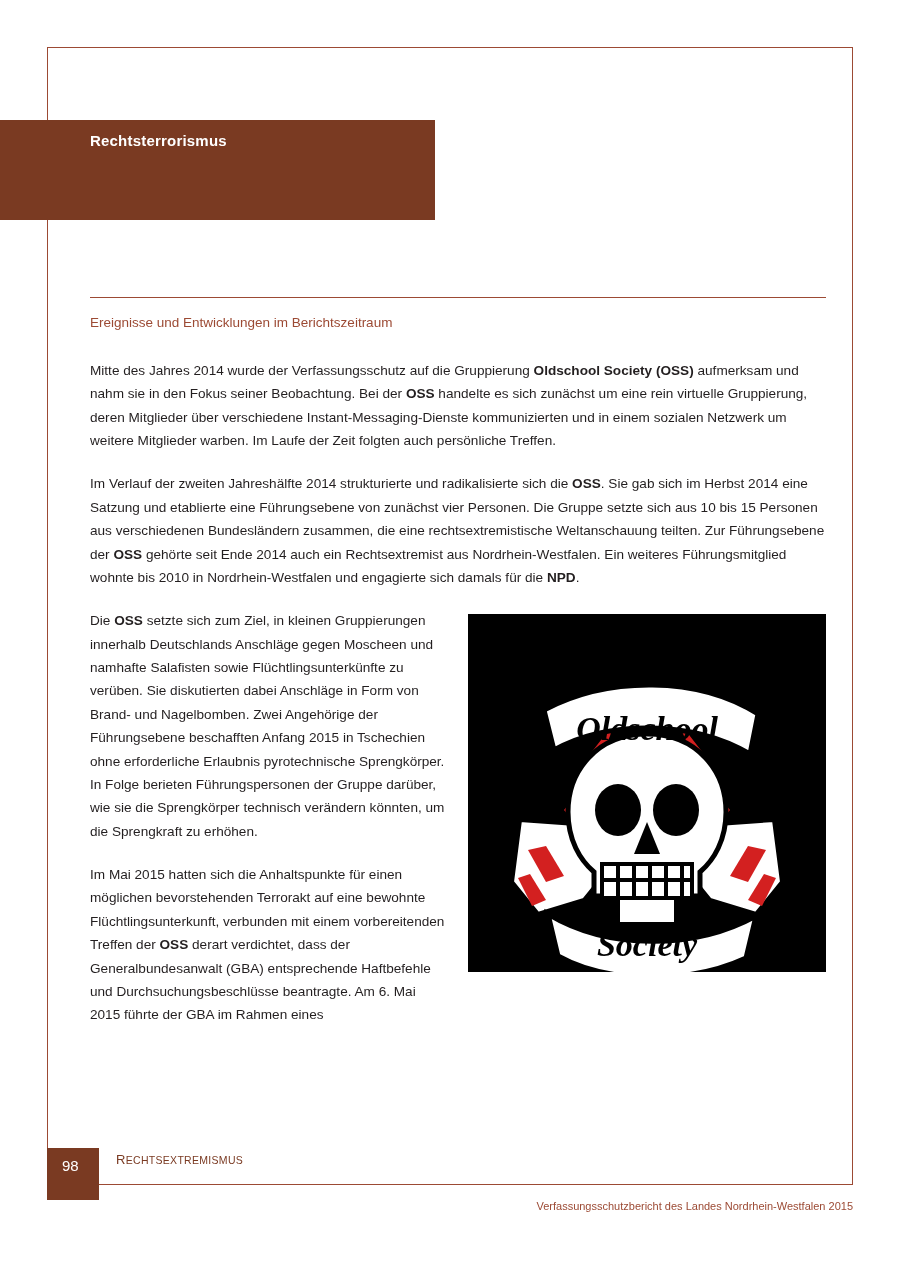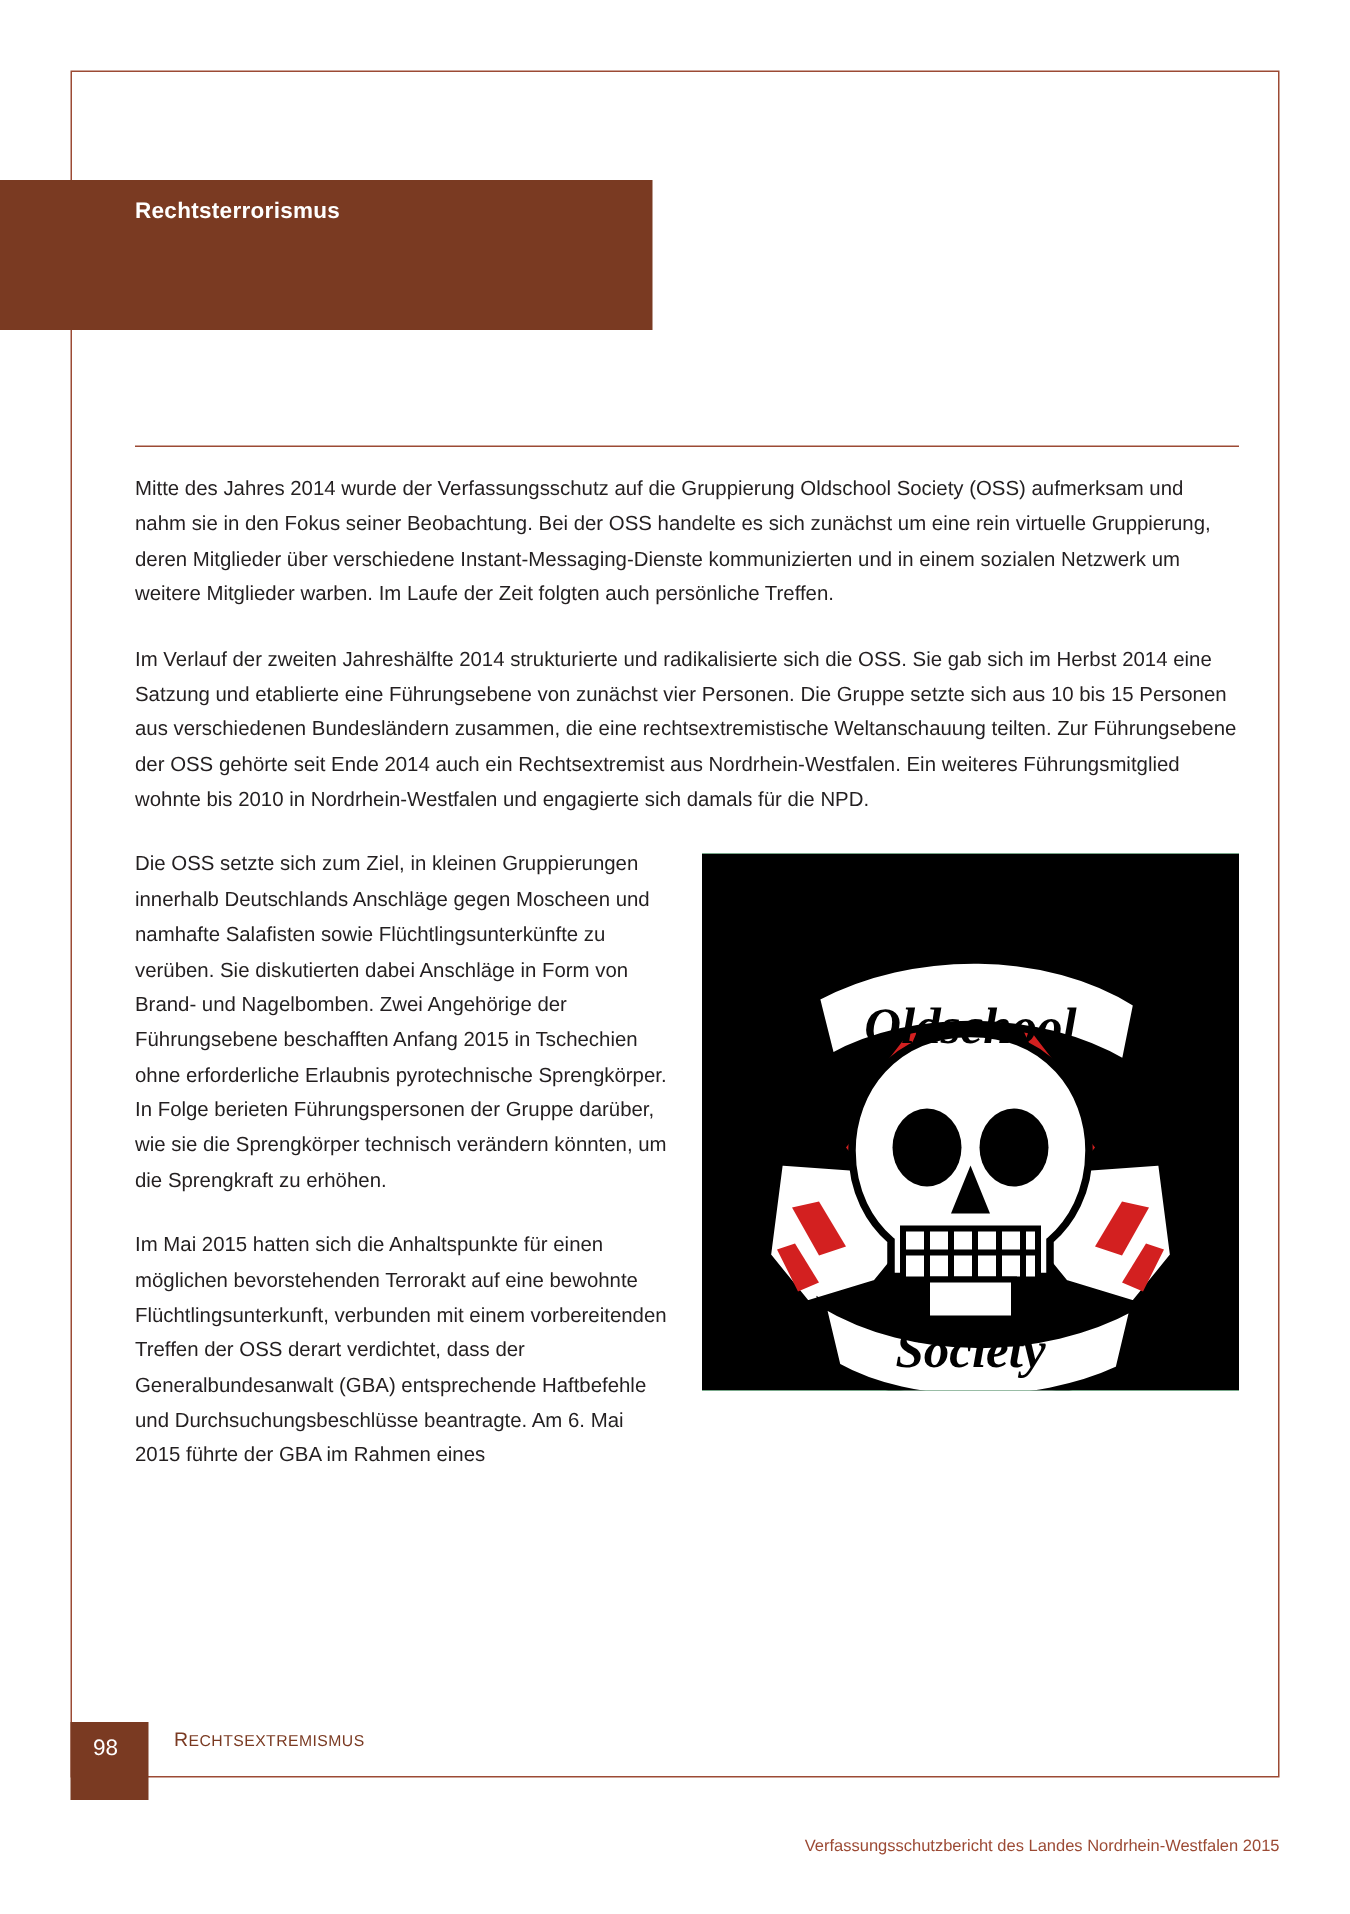--- a/index.html
+++ b/index.html
@@ -68,21 +68,21 @@
     line-height: 1.4;
   }
 
   p.body-text {
     font-size: 13.6px;
     line-height: 1.72;
     margin: 0 0 20px 0;
     text-align: left;
     color: #231f20;
   }
-  p.body-text b { font-weight: normal; }
+  p.body-text b { font-weight: bold; }
 
   
   .figure {
     float: right;
     width: 358px;
     height: 358px;
     margin: 5px 0 8px 22px;
     background: #15803d;
     position: relative;
     overflow: hidden;
@@ -117,36 +117,36 @@
   }
   .footer-left-label .cap { font-size: 13px; }
   .footer-right {
     position: absolute;
     left: 0;
     top: 1200px;
     width: 853px;
     text-align: right;
     color: #9c4a34;
     font-size: 11px;
-    margin-top: 25px;
   }
 </style>
 </head>
 <body>
 
 <div class="page-frame"></div>
 
 <div class="header-band">
   <div class="header-title">Rechtsterrorismus</div>
 </div>
 
 <div class="content">
 
   <div class="rule"></div>
 
+  <div class="section-subtitle">Ereignisse und Entwicklungen im Berichtszeitraum</div>
 
   <p class="body-text">Mitte des Jahres 2014 wurde der Verfassungsschutz auf die Gruppierung <b>Oldschool Society (OSS)</b> aufmerksam und nahm sie in den Fokus seiner Beobachtung. Bei der <b>OSS</b> handelte es sich zunächst um eine rein virtuelle Gruppierung, deren Mitglieder über verschiedene Instant-Messaging-Dienste kommunizierten und in einem sozialen Netzwerk um weitere Mitglieder warben. Im Laufe der Zeit folgten auch persönliche Treffen.</p>
 
   <p class="body-text">Im Verlauf der zweiten Jahreshälfte 2014 strukturierte und radikalisierte sich die <b>OSS</b>. Sie gab sich im Herbst 2014 eine Satzung und etablierte eine Führungsebene von zunächst vier Personen. Die Gruppe setzte sich aus 10 bis 15 Personen aus verschiedenen Bundesländern zusammen, die eine rechtsextremistische Weltanschauung teilten. Zur Führungsebene der <b>OSS</b> gehörte seit Ende 2014 auch ein Rechtsextremist aus Nordrhein-Westfalen. Ein weiteres Führungsmitglied wohnte bis 2010 in Nordrhein-Westfalen und engagierte sich damals für die <b>NPD</b>.</p>
 
   <div class="figure">
     <svg width="358" height="358" viewBox="0 0 358 358">
       <rect x="0" y="0" width="358" height="358" fill="#000000"></rect>
 
       <polygon points="96,196 132,150 116,148 150,104 126,158 144,160 104,206" fill="#d32020"></polygon>

